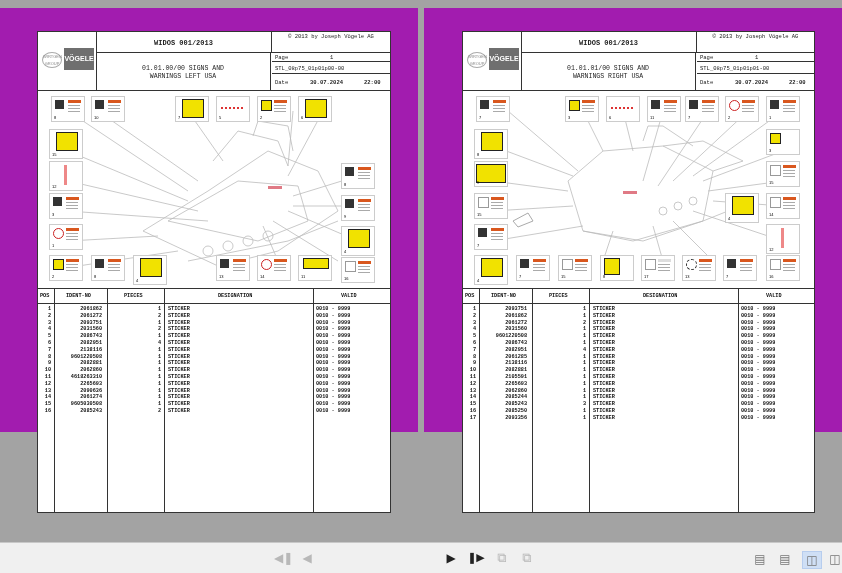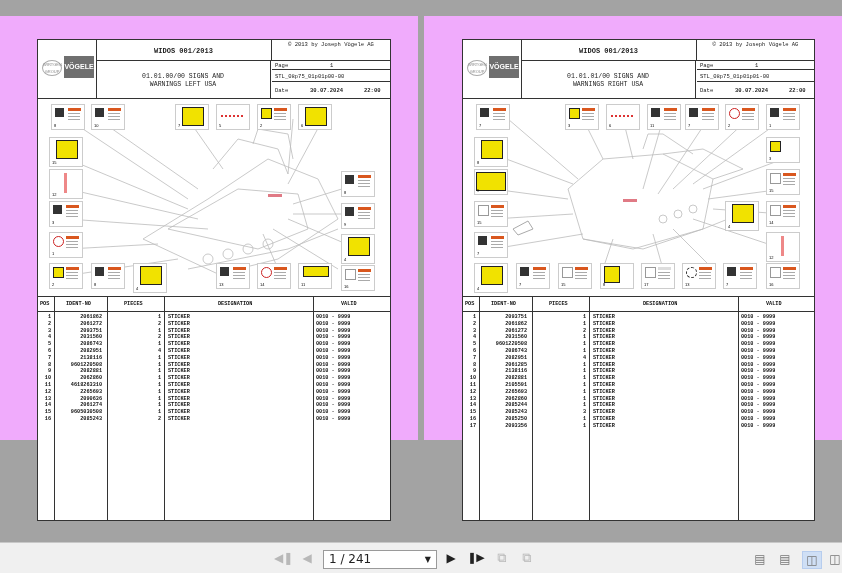--- a/index.html
+++ b/index.html
@@ -1,18 +1,18 @@
 <!DOCTYPE html>
 <html><head>
 <meta charset="utf-8">
 <style>
   html, body { margin:0; padding:0; }
   body { width:842px; height:573px; overflow:hidden; background:#a3a3a3; font-family:"Liberation Mono", monospace; position:relative; }
   .viewer { position:absolute; left:0; top:0; width:842px; height:542px; background:#a3a3a3; }
-  .page { position:absolute; top:16px; background:#f0abfc; height:424px; }
+  .page { position:absolute; top:8px; background:#a21caf; height:424px; }
   .page.left { left:0; width:418px; }
   .page.right { left:424px; width:418px; }
   .sheet { position:absolute; border:1px solid #333; background:#fff; }
   .page.left .sheet { left:37px; top:23px; width:352px; height:480px; }
   .page.right .sheet { left:38px; top:23px; width:351px; height:480px; }
 
   .hdr { position:absolute; left:0; top:0; right:0; height:58px; border-bottom:1px solid #333; font-size:6px; color:#222; }
   .logo-cell { position:absolute; left:0; top:0; width:58px; height:58px; border-right:1px solid #333; }
   .wirtgen { position:absolute; left:4px; top:20px; width:18px; height:14px; border:1px solid #aaa; border-radius:50%; font-family:"Liberation Sans",sans-serif; font-size:4px; color:#888; text-align:center; line-height:7px; }
   .vogele { position:absolute; left:26px; top:16px; width:30px; height:22px; background:#6f6f6f; color:#fff; font-family:"Liberation Sans",sans-serif; font-size:7px; font-weight:bold; text-align:center; line-height:22px; }
@@ -668,24 +668,20 @@
             </div>
           </div>
       </div>
     </div>
   </div>
 </div>
 
 <div class="toolbar">
   <div class="tb-btn dis" style="left:274px;"><span>◀❚</span></div>
   <div class="tb-btn dis" style="left:298px;"><span>◀</span></div>
-  <div class="pagebox">
-    <span>1 / 241</span>
-    <span class="dd">▼</span>
-  </div>
   <div class="tb-btn" style="left:442px;"><span>▶</span></div>
   <div class="tb-btn" style="left:467px;font-size:11px;"><span>❚▶</span></div>
   <div class="tb-btn dis" style="left:493px;font-size:13px;"><span>⧉</span></div>
   <div class="tb-btn dis" style="left:518px;font-size:13px;"><span>⧉</span></div>
 
   <div class="viewbtn" style="left:751px;"><span>▤</span></div>
   <div class="viewbtn" style="left:776px;"><span>▤</span></div>
   <div class="viewbtn active" style="left:802px;"><span>◫</span></div>
   <div class="viewbtn" style="left:826px;"><span>◫</span></div>
 </div>

